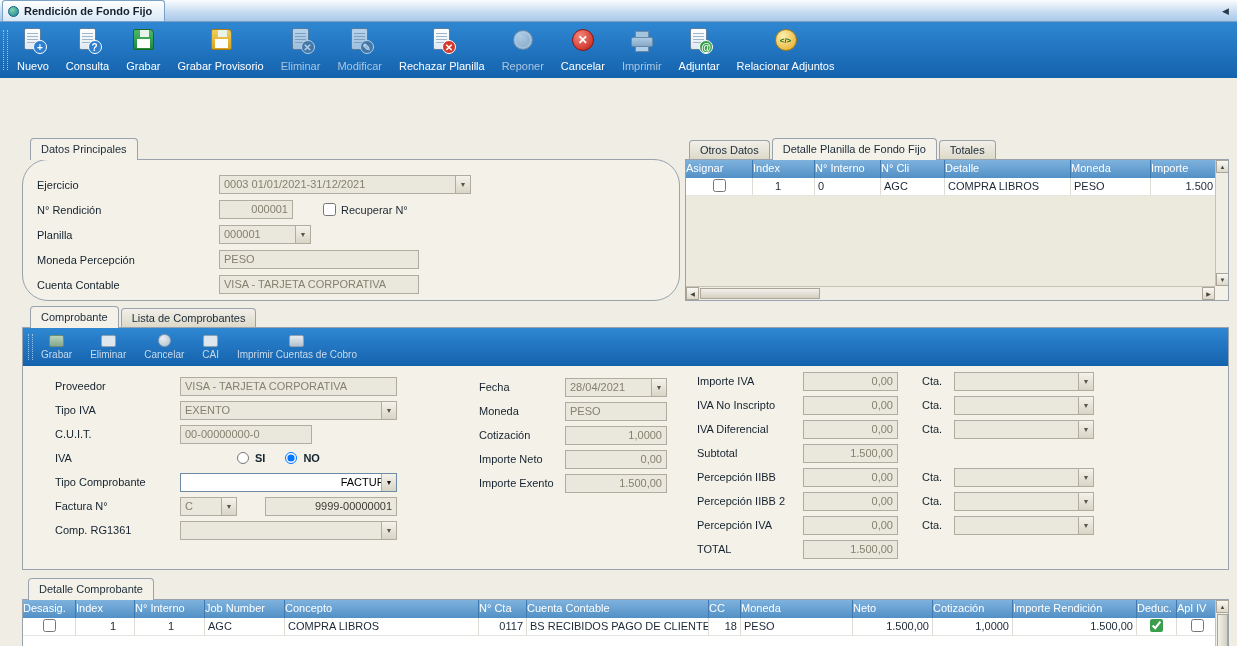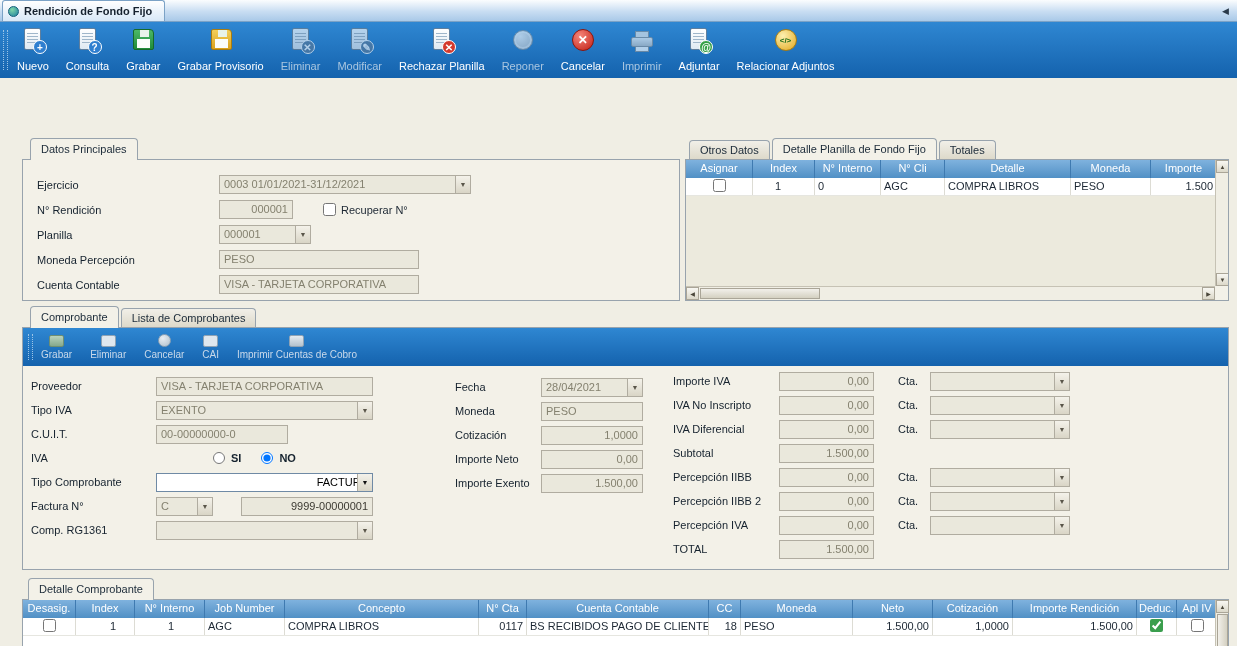--- a/index.html
+++ b/index.html
@@ -60,42 +60,42 @@
   #main { position:absolute; top:78px; left:0; right:0; bottom:0; background:#f0eee4; }
 
   .tabstrip { display:flex; align-items:flex-end; height:22px; padding-left:8px; position:relative; z-index:2;margin-top:39px; }
   .tab { height:19px; padding:3px 10px 0; margin-right:2px; border:1px solid #98a3ad; border-bottom:none;
     border-radius:4px 4px 0 0; background:linear-gradient(#f1efe8,#ddd9ca); color:#1b2a38; cursor:pointer; white-space:nowrap; }
   .tab.active { height:22px; background:#f3f1e8; position:relative; top:1px; padding-top:4px; z-index:3; }
   .panel { position:relative; background:#f3f1e8; border:1px solid #98a3ad; z-index:1; }
 
   
   #datos-section { position:absolute; left:22px; top:20px; width:658px; height:164px; }
-  #datos-section .panel { height:142px; padding-top:12px; }
+  #datos-section .panel { height:142px; padding-top:12px;border-radius:26px; }
   .drow { display:flex; align-items:center; height:25px; padding-left:14px; }
   .dlabel { width:182px; color:#15222e; }
 
   
   .fld { height:19px; border:1px solid #b0aca0; background:#ffffff; padding:1px 4px; line-height:15px;
     white-space:nowrap; overflow:hidden; color:#111; }
   .fld.dis { background:#eae8dc; color:#84816f; }
   .fld.num { text-align:right; }
   .combo { position:relative; }
   .combo .arr { position:absolute; right:0; top:0; bottom:0; width:15px;
     background:linear-gradient(#f4f2ea,#d9d5c6); border-left:1px solid #b0aca0;
     font-size:7px; color:#5a564a; display:flex; align-items:center; justify-content:center; }
   .combo.en { border-color:#6f8aa5; color:#000; }
   .combo.en .arr { color:#111; }
   .cb { width:13px; height:13px; accent-color:#3a9e4d; }
 
   
   #planilla-section { position:absolute; left:685px; top:20px; width:544px; height:164px; }
   #planilla-section .panel { height:142px; overflow:hidden; }
   .grid-header { display:flex; background:linear-gradient(#7fb2de,#5190c5); color:#fff; height:18px; }
-  .hcell { flex:0 0 auto; border-right:1px solid #3f7ab0; text-align:center; padding-top:2px;
+  .hcell { flex:0 0 auto; border-right:1px solid #3f7ab0; padding-top:2px;
     white-space:nowrap; overflow:hidden; font-size:11px; }
   .grid-row { display:flex; background:#fff; height:18px; border-bottom:1px solid #e6e6e0; }
   .gcell { flex:0 0 auto; border-right:1px solid #dddcd4; padding:2px 3px 0; white-space:nowrap; overflow:hidden; }
   .gcell.num { text-align:right; }
   .gcell.ctr { text-align:center; padding-top:1px; }
   .pl-body { position:absolute; left:0; top:0; right:13px; bottom:14px; background:#eceadd; }
   .pl-vscroll { position:absolute; right:0; top:0; bottom:14px; width:13px; background:#f0eee4;
     border-left:1px solid #c6c2b4; display:flex; flex-direction:column; justify-content:space-between; }
   .pl-hscroll { position:absolute; left:0; right:13px; bottom:0; height:14px; background:#f0eee4;
     border-top:1px solid #c6c2b4; display:flex; align-items:center; }
@@ -115,21 +115,21 @@
   .itlabel { color:#c9d9ea; font-size:10px; white-space:nowrap; }
   .ii { display:block; width:15px; height:12px; border-radius:2px; border:1px solid #8fa3b5; background:#dfe7ee; }
   .ii-save { background:linear-gradient(#b9d3bd,#86a98c); border-color:#6f8f72; }
   .ii-cancel { width:13px; height:13px; border-radius:50%; background:radial-gradient(circle at 35% 30%,#e8edf2,#aebfcc); }
   .ii-print { background:linear-gradient(#e5ebf0,#b4c2cd); }
 
   .col-left { position:absolute; left:8px; top:46px; width:380px; }
   .col-mid { position:absolute; left:432px; top:47px; width:215px; }
   .col-right { position:absolute; left:650px; top:41px; width:545px; }
   .frow { display:flex; align-items:center; height:24px; }
-  .flabel { color:#15222e; }
+  .flabel { color:#15222e;margin-left:24px; }
   .col-left .flabel { width:125px; }
   .col-mid .flabel { width:86px; }
   .col-right .flabel { width:106px; }
   .ctalab { width:32px; margin-left:24px; color:#15222e; }
   .radio-group { display:flex; align-items:center; gap:6px; margin-left:57px; }
   .radio-group input { width:12px; height:12px; }
   .rlabel { margin-right:14px; font-weight:bold; color:#15222e; }
 
   
   #detalle-section { position:absolute; left:22px; top:460px; width:1207px; height:108px; }

